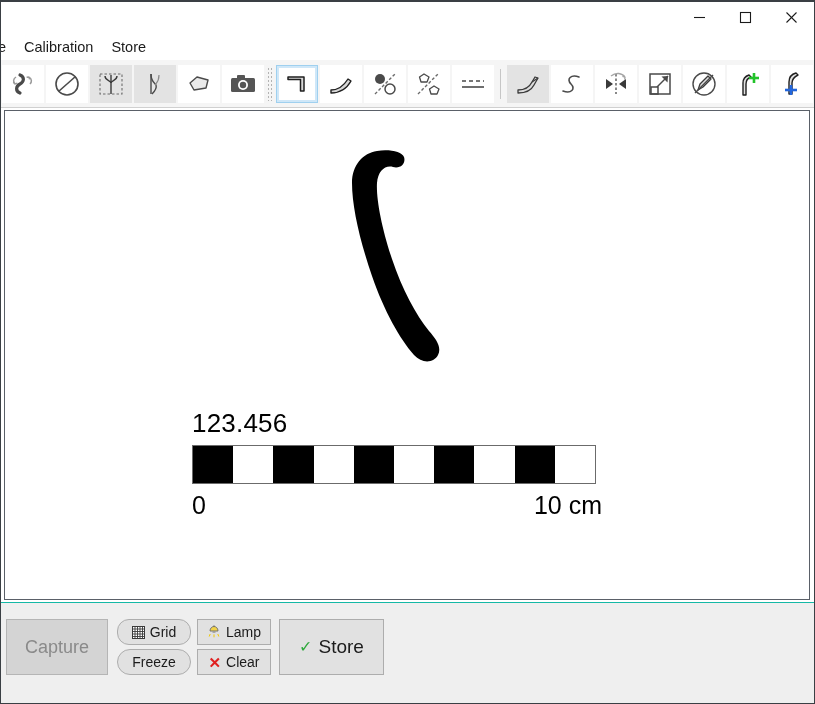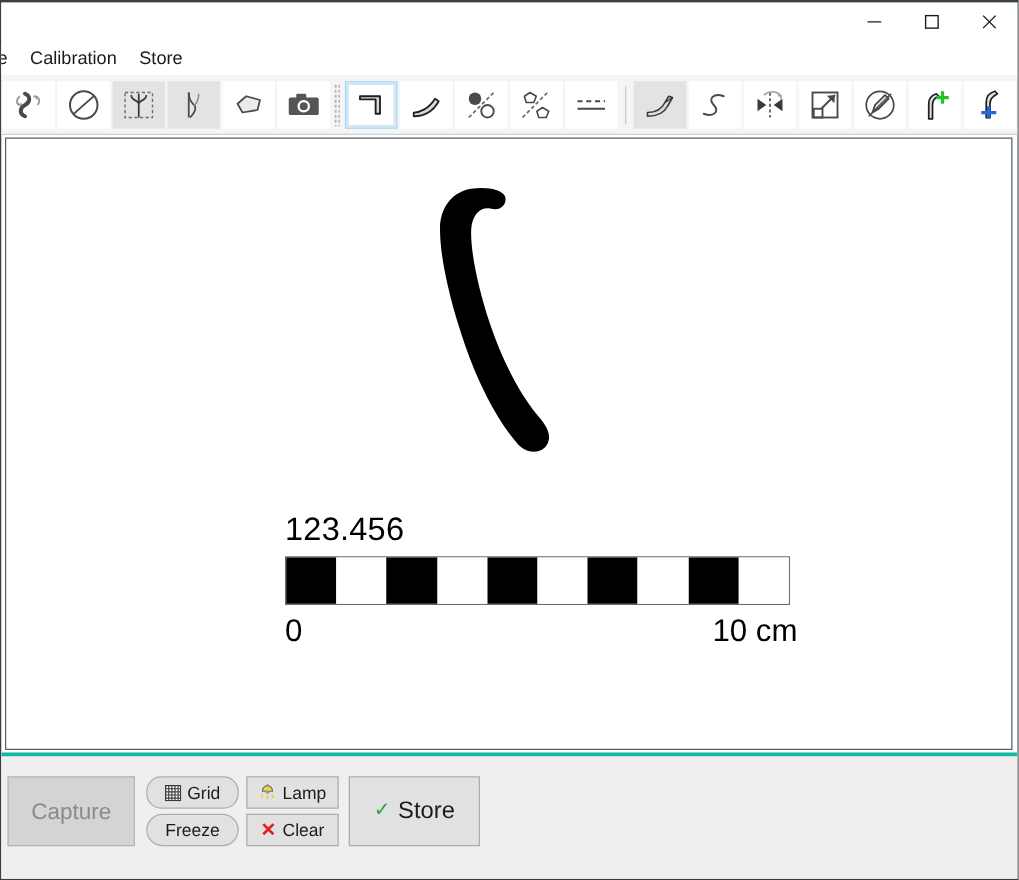--- a/index.html
+++ b/index.html
@@ -135,21 +135,20 @@
     left: 325px;
     top: 30px;
     width: 130px;
     height: 240px;
   }
   .scalewrap {
     position: absolute;
     left: 183px;
     top: 297px;
     width: 455px;
-    margin-left: 36px;
   }
   .scale-value {
     font-family: "Liberation Sans", sans-serif;
     font-size: 26px;
     color: #000000;
     margin-left: 4px;
     margin-bottom: 6px;
     letter-spacing: 0.2px;
   }
   .scale-bar {
@@ -175,21 +174,21 @@
   }
 
   
   .bottom {
     position: absolute;
     left: 0;
     top: 600px;
     width: 813px;
     height: 102px;
     background: #efefef;
-    border-top: 3px solid #14b8a6;
+    border-top: 1px solid #14b8a6;
     box-sizing: border-box;
   }
   .btn {
     font-family: "Liberation Sans", sans-serif;
     background: #e1e1e1;
     border: 1px solid #adadad;
     color: #1b1b1b;
     box-sizing: border-box;
     display: flex;
     align-items: center;

